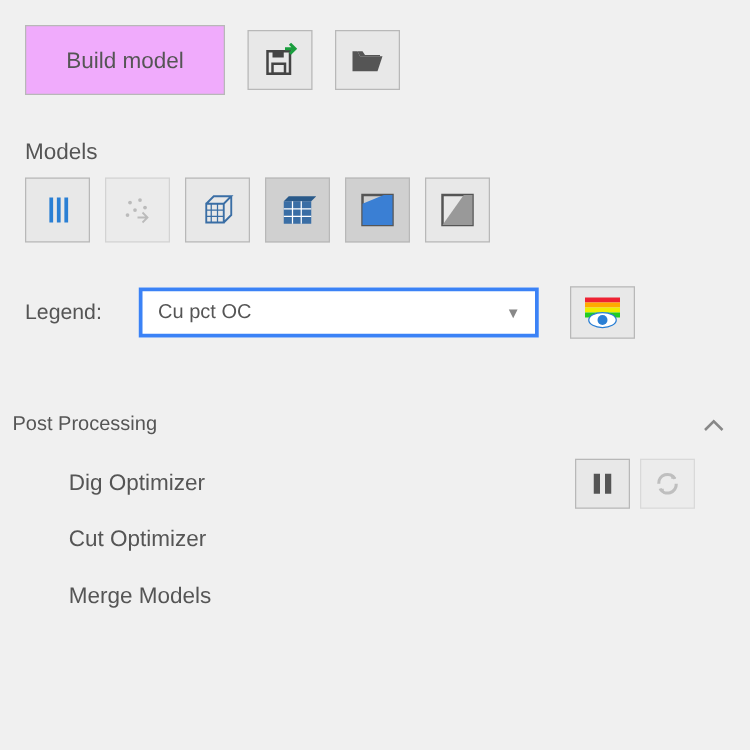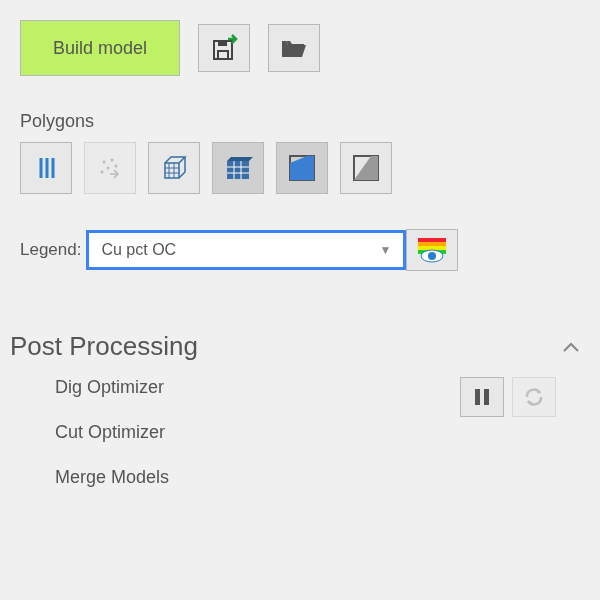--- a/index.html
+++ b/index.html
@@ -16,21 +16,21 @@
   .panel {
     padding: 20px 20px 0 20px;
   }
   .top-row {
     display: flex;
     align-items: center;
     gap: 18px;
     margin-bottom: 35px;
   }
   .btn {
-    background: #bef264;
+    background: #f0abfc;
     border: 1px solid #b8b8b8;
     height: 56px;
     display: flex;
     align-items: center;
     justify-content: center;
     cursor: pointer;
     color: #555;
   }
   .btn-build {
     width: 160px;
@@ -68,21 +68,21 @@
   }
   .disp-btn.selected {
     background: #d0d0d0;
   }
   .disp-btn.disabled {
     opacity: 0.5;
   }
   .legend-row {
     display: flex;
     align-items: center;
-    gap: 0;
+    gap: 25px;
     margin-bottom: 60px;
   }
   .legend-label {
     font-size: 17px;
     color: #555;
     margin-right: 5px;
   }
   .dropdown {
     flex: 0 0 320px;
     height: 40px;
@@ -112,30 +112,30 @@
   }
   .section-header {
     display: flex;
     align-items: center;
     justify-content: space-between;
     padding: 0 20px 0 10px;
     margin-bottom: 15px;
     cursor: pointer;
   }
   .section-title {
-    font-size: 26px;
+    font-size: 16px;
     color: #555;
   }
   .collapse-caret {
     color: #888;
     font-size: 20px;
   }
   .sub-row {
     display: flex;
-    align-items: flex-start;
+    align-items: center;
     justify-content: space-between;
     padding: 0 44px 0 55px;
     height: 45px;
   }
   .sub-label {
     font-size: 18px;
     color: #555;
   }
   .sub-actions {
     display: flex;
@@ -177,21 +177,21 @@
     <div class="icon-btn">
       <span>
         <svg width="28" height="24" viewBox="0 0 28 24">
           <path d="M 2 5 L 2 21 L 22 21 L 26 9 L 8 9 L 6 5 Z" fill="#555"></path>
           <path d="M 2 5 L 10 5 L 12 8 L 24 8 L 24 9 L 8 9 L 6 5 Z" fill="#555"></path>
         </svg>
       </span>
     </div>
   </div>
 
-  <div class="section-label">Polygons</div>
+  <div class="section-label">Models</div>
 
   <div class="display-row">
     <div class="disp-btn">
       <span>
         <svg width="28" height="28" viewBox="0 0 28 28">
           <line x1="9" y1="4" x2="9" y2="24" stroke="#2a7fd4" stroke-width="3"></line>
           <line x1="15" y1="4" x2="15" y2="24" stroke="#2a7fd4" stroke-width="3"></line>
           <line x1="21" y1="4" x2="21" y2="24" stroke="#2a7fd4" stroke-width="3"></line>
         </svg>
       </span>

